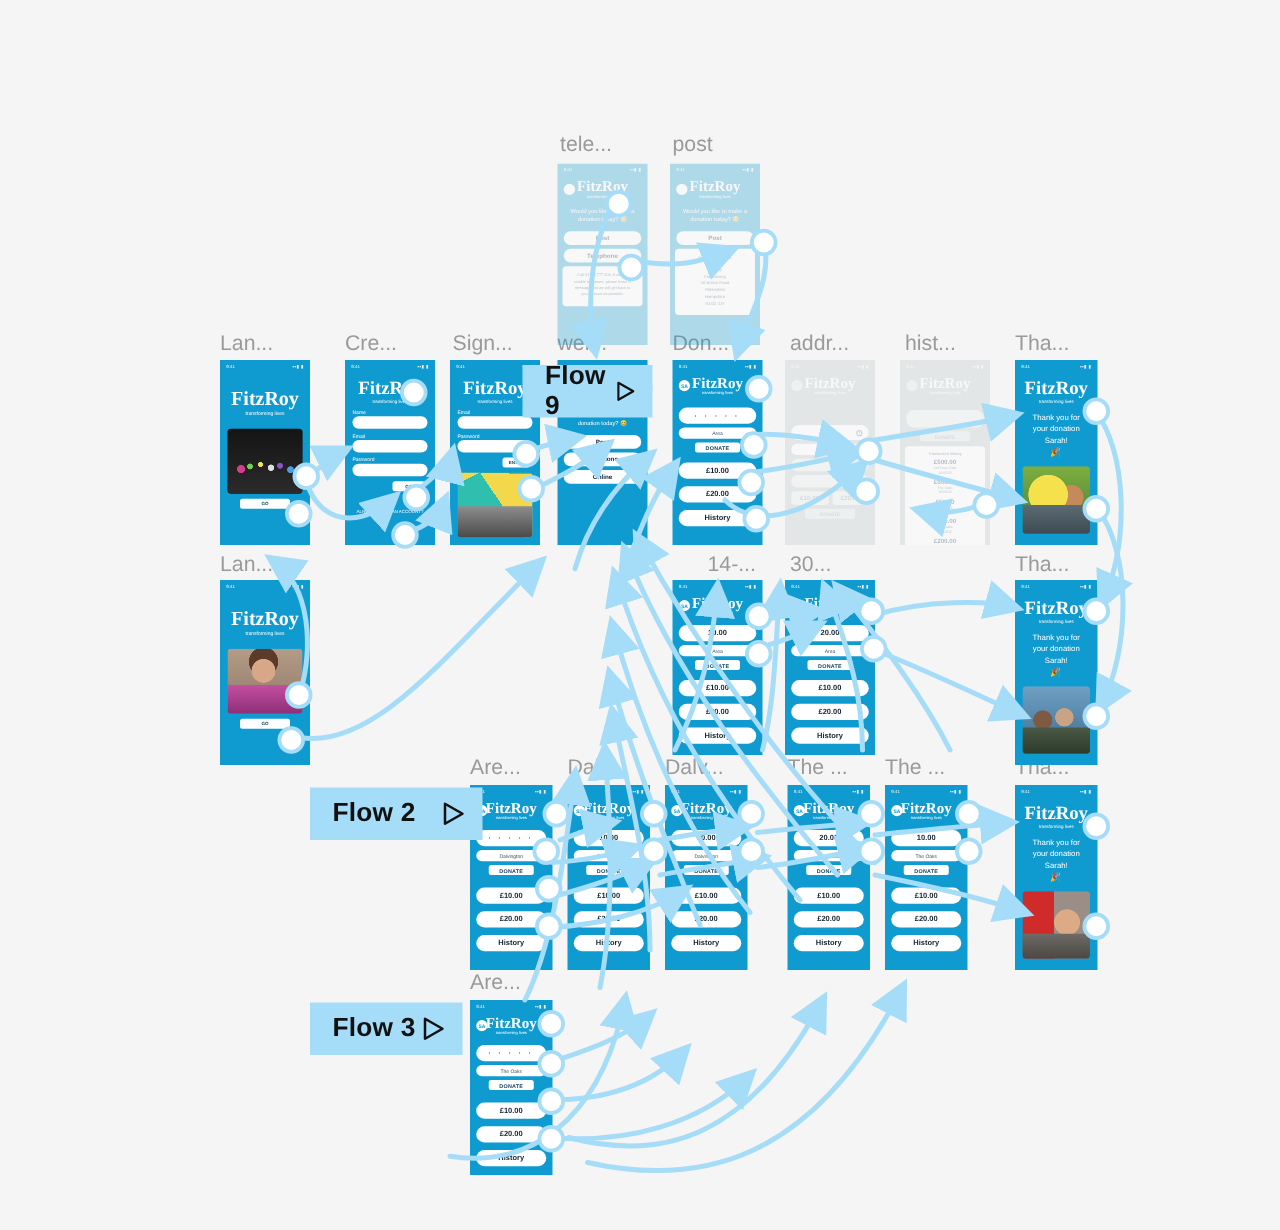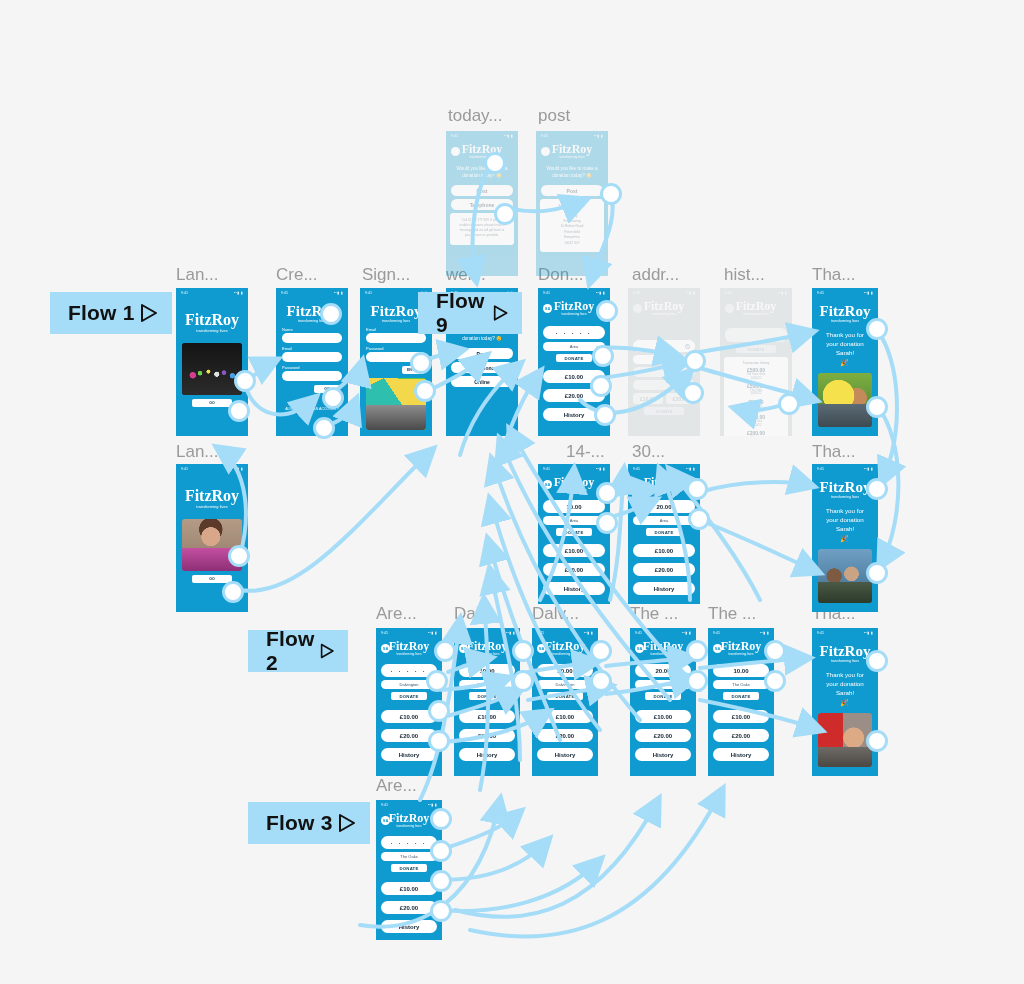--- a/index.html
+++ b/index.html
@@ -282,21 +282,21 @@
   <div class="node" style="left:500px;top:300px;"></div>
 
   <div class="frame-title" style="left:176px;top:265px;">Lan...</div>
   <div class="frame-title" style="left:276px;top:265px;">Cre...</div>
   <div class="frame-title" style="left:362px;top:265px;text-align:right;">Sign...</div>
   <div class="frame-title" style="left:446px;top:265px;">wel...</div>
   <div class="frame-title" style="left:538px;top:265px;">Don...</div>
   <div class="frame-title" style="left:632px;top:265px;">addr...</div>
   <div class="frame-title" style="left:724px;top:265px;text-align:center;">hist...</div>
   <div class="frame-title" style="left:812px;top:265px;">Tha...</div>
-  <div class="frame-title" style="left:448px;top:106px;">today...</div>
+  <div class="frame-title" style="left:448px;top:106px;">tele...</div>
   <div class="frame-title" style="left:538px;top:106px;">post</div>
   <div class="frame-title" style="left:176px;top:442px;">Lan...</div>
   <div class="frame-title" style="left:566px;top:442px;">14-...</div>
   <div class="frame-title" style="left:632px;top:442px;">30...</div>
   <div class="frame-title" style="left:812px;top:442px;">Tha...</div>
   <div class="frame-title" style="left:376px;top:604px;">Are...</div>
   <div class="frame-title" style="left:454px;top:604px;">Dalv...</div>
   <div class="frame-title" style="left:532px;top:604px;">Dalv...</div>
   <div class="frame-title" style="left:630px;top:604px;">The ...</div>
   <div class="frame-title" style="left:708px;top:604px;">The ...</div>
@@ -731,28 +731,22 @@
       <div class="btag" style="font-size:3.2px;">transforming lives</div>
     </div>
     <div class="pill dots" style="margin-top:8px;">· · · · ·</div>
     <div class="pill small">The Oaks</div>
     <div class="btn-donate">DONATE</div>
     <div class="pill" style="margin-top:10px;">£10.00</div>
     <div class="pill" style="margin-top:6px;">£20.00</div>
     <div class="pill" style="margin-top:6px;">History</div>
   </div>
 
-  <div class="flow-label" style="left:50px;top:292px;width:122px;">
-    <span class="flow-text">Flow 1</span>
-    <svg class="play-svg" width="18" height="20" viewBox="0 0 18 20">
-      <path d="M2 2 L16 10 L2 18 Z" fill="none" stroke="#111" stroke-width="2" stroke-linejoin="round"></path>
-    </svg>
-  </div>
-
-  <div class="flow-label" style="left:248px;top:630px;width:100px;">
+
+  <div class="flow-label" style="left:248px;top:630px;width:138px;">
     <span class="flow-text">Flow 2</span>
     <svg class="play-svg" width="18" height="20" viewBox="0 0 18 20">
       <path d="M2 2 L16 10 L2 18 Z" fill="none" stroke="#111" stroke-width="2" stroke-linejoin="round"></path>
     </svg>
   </div>
 
   <div class="flow-label" style="left:248px;top:802px;width:122px;">
     <span class="flow-text">Flow 3</span>
     <svg class="play-svg" width="18" height="20" viewBox="0 0 18 20">
       <path d="M2 2 L16 10 L2 18 Z" fill="none" stroke="#111" stroke-width="2" stroke-linejoin="round"></path>

